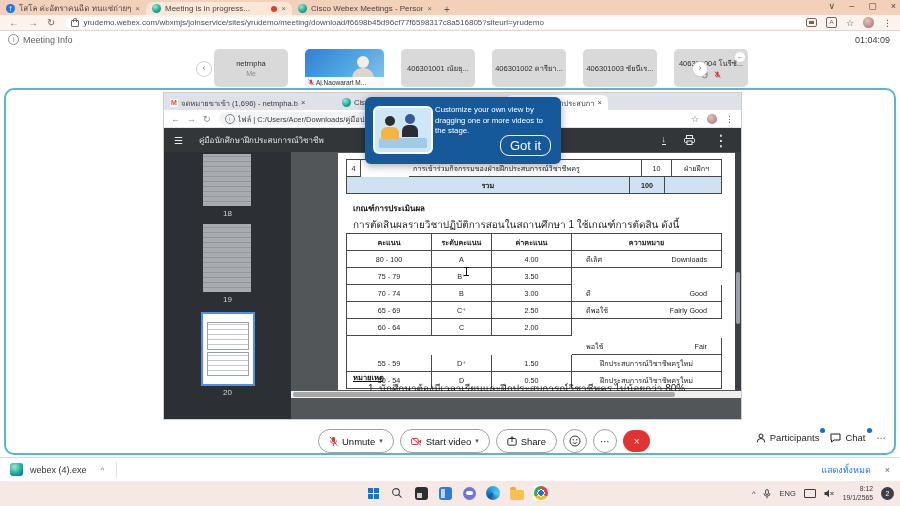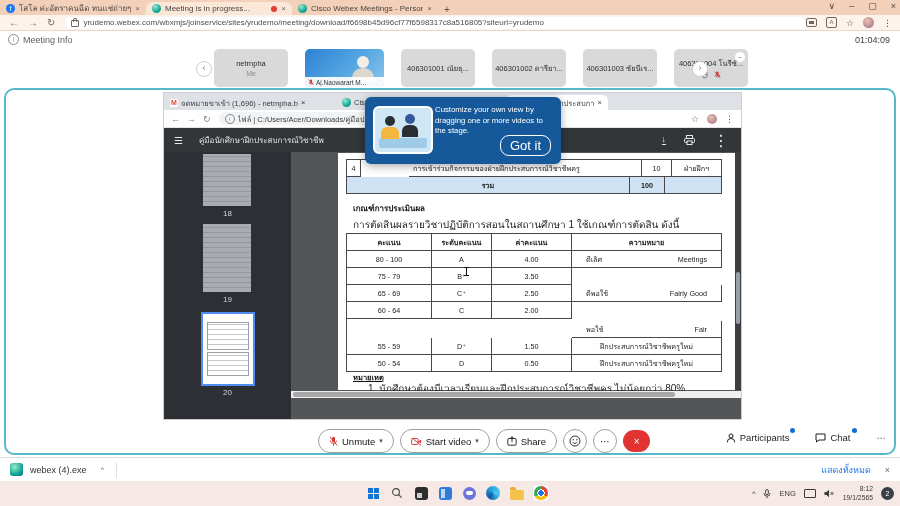--- a/index.html
+++ b/index.html
@@ -108,21 +108,21 @@
   .tt-ill .stagebar{position:absolute;left:4px;bottom:4px;right:4px;height:10px;background:#9fcbe8;border-radius:2px;}
   .tt-text{position:absolute;left:70px;top:8px;width:120px;font-size:7.8px;line-height:1.35;color:#fff;}
   .tt-btn{position:absolute;right:10px;bottom:8px;padding:2px 9px;border:1px solid #fff;border-radius:9px;color:#fff;font-size:13px;}
   
   .controls{left:0;top:429px;width:900px;height:26px;z-index:3;}
   .cgroup{position:absolute;left:318px;top:0;display:flex;align-items:center;gap:6px;}
   .pill{display:inline-flex;align-items:center;gap:4px;height:22px;padding:0 10px;border:1px solid #9f9f9f;border-radius:12px;background:#fff;font-size:9.5px;color:#141414;}
   .circ{width:22px;height:22px;border:1px solid #9f9f9f;border-radius:50%;background:#fff;display:flex;align-items:center;justify-content:center;color:#333;font-size:10px;}
   .leave{width:27px;height:22px;border-radius:12px;background:#e23333;display:flex;align-items:center;justify-content:center;color:#fff;font-size:10px;border:none;}
   .chev{font-size:7px;color:#555;}
-  .rgroup{position:absolute;right:14px;top:3px;display:flex;align-items:center;gap:26px;font-size:9.5px;color:#1f1f1f;}
+  .rgroup{position:absolute;right:14px;top:3px;display:flex;align-items:center;gap:11px;font-size:9.5px;color:#1f1f1f;}
   .ritem{display:flex;align-items:center;gap:4px;position:relative;}
   .dot{position:absolute;right:-6px;top:-4px;width:5px;height:5px;border-radius:50%;background:#0e6fd6;}
   
   .dlbar{left:0;top:457px;width:900px;height:24px;background:#fff;border-top:1px solid #dcdcdc;box-sizing:border-box;display:flex;align-items:center;}
   .dlicon{width:13px;height:13px;border-radius:3px;margin-left:10px;background:radial-gradient(circle at 35% 30%,#9be8d0,#10a893 60%,#0b5f8f);}
   .dlname{font-size:9px;color:#333;margin-left:7px;}
   .dlchev{font-size:8px;color:#666;margin-left:14px;}
   .dlsep{width:1px;height:16px;background:#e0e0e0;margin-left:12px;}
   .dlright{margin-left:auto;display:flex;align-items:center;gap:14px;margin-right:10px;}
   .showall{font-size:9px;color:#1a73e8;}
@@ -339,27 +339,36 @@
               <div class="dcell" style="width:60px;">ระดับคะแนน</div>
               <div class="dcell" style="width:80px;">ค่าคะแนน</div>
               <div class="dcell" style="width:150px;">ความหมาย</div>
             </div>
             <div class="drow">
               <div class="dcell" style="width:85px;">80 - 100</div>
               <div class="dcell" style="width:60px;">A</div>
               <div class="dcell" style="width:80px;">4.00</div>
               <div class="dcell mean" style="width:150px;">
                 <span>ดีเลิศ</span>
-                <span>Meetings</span>
+                <span>Downloads</span>
               </div>
             </div>
             <div class="drow">
               <div class="dcell" style="width:85px;">75 - 79</div>
               <div class="dcell" style="width:60px;">B⁺</div>
               <div class="dcell" style="width:80px;">3.50</div>
+            </div>
+            <div class="drow">
+              <div class="dcell" style="width:85px;">70 - 74</div>
+              <div class="dcell" style="width:60px;">B</div>
+              <div class="dcell" style="width:80px;">3.00</div>
+              <div class="dcell mean" style="width:150px;">
+                <span>ดี</span>
+                <span>Good</span>
+              </div>
             </div>
             <div class="drow">
               <div class="dcell" style="width:85px;">65 - 69</div>
               <div class="dcell" style="width:60px;">C⁺</div>
               <div class="dcell" style="width:80px;">2.50</div>
               <div class="dcell mean" style="width:150px;">
                 <span>ดีพอใช้</span>
                 <span>Fairly Good</span>
               </div>
             </div>

